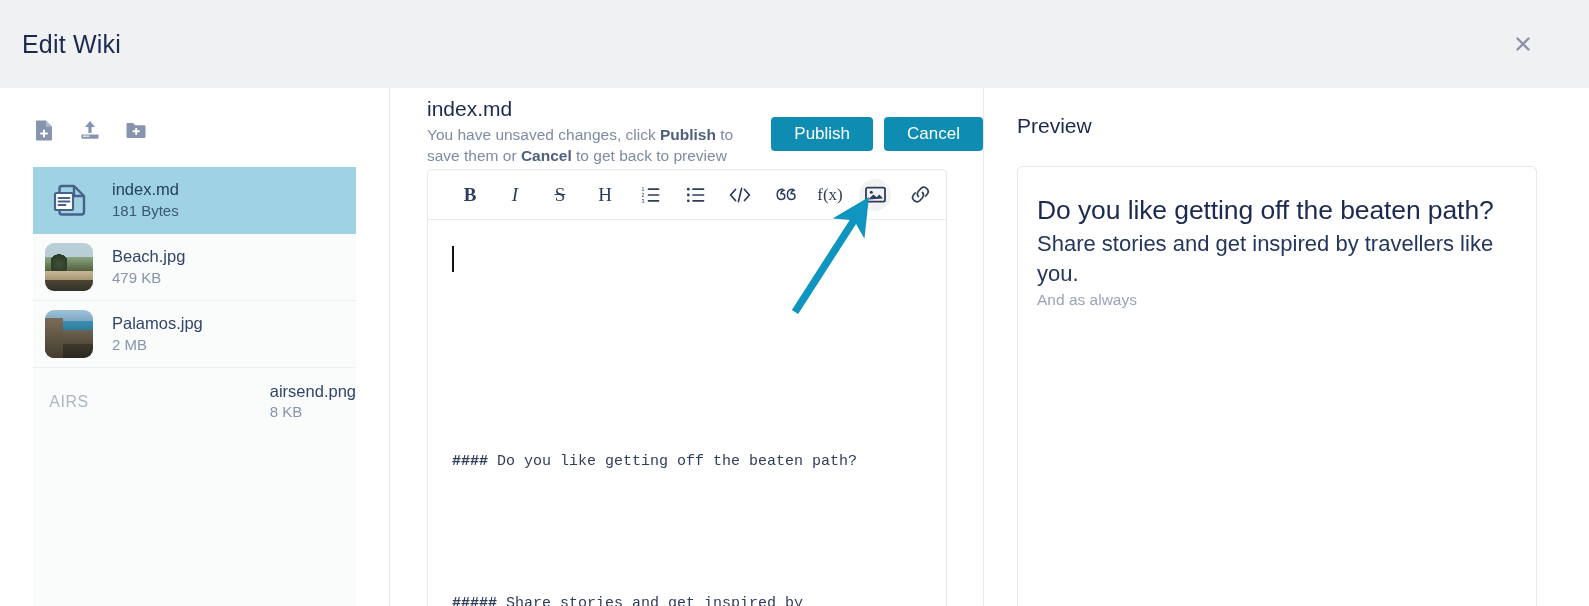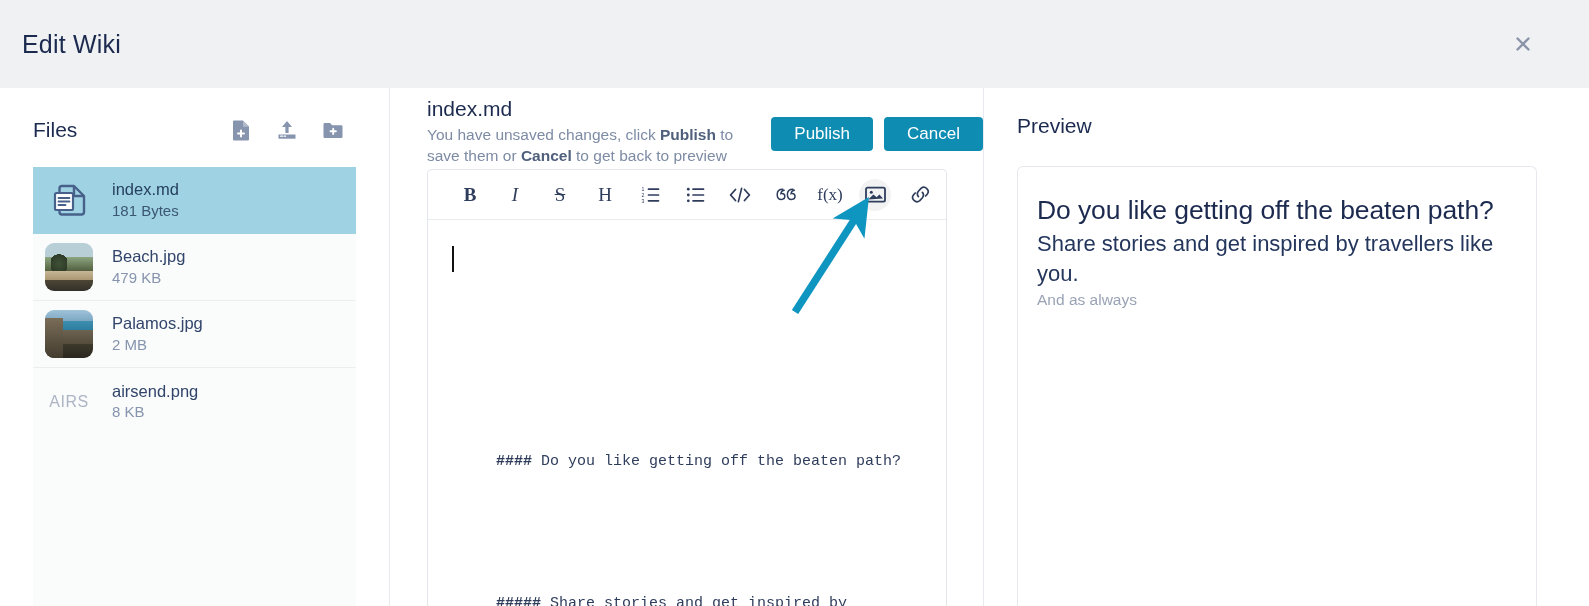--- a/index.html
+++ b/index.html
@@ -111,21 +111,21 @@
     align-items: center;
     padding-left: 12px;
     cursor: pointer;
     border-bottom: 1px solid #ededf0;
     background: transparent;
   }
   .file-row.selected {
     background: #9fd3e3;
     border-bottom-color: transparent;
   }
-  .file-row:last-child { border-bottom: none; }
+  .file-row:last-child { border-bottom: none; justify-content: space-between; }
 
   .file-thumb {
     width: 48px;
     height: 48px;
     flex: 0 0 48px;
     display: flex;
     align-items: center;
     justify-content: center;
     border-radius: 9px;
     overflow: hidden;
@@ -297,21 +297,21 @@
     white-space: pre-wrap;
   }
   .caret {
     position: absolute;
     left: 24px;
     top: 26px;
     width: 1.5px;
     height: 26px;
     background: #111;
   }
-  .md-line { min-height: 23.6px; margin-left: 44px; }
+  .md-line { min-height: 23.6px; }
   .md-hash { color: #2f3d5c; font-weight: bold; }
   .md-head-text { color: #2f3d5c; font-weight: normal; }
 
   
   .preview-pane {
     position: absolute;
     left: 984px; top: 0;
     width: 605px;
     height: 518px;
     background: #ffffff;
@@ -385,21 +385,20 @@
         <path d="M4.5 4.5 L15.5 15.5 M15.5 4.5 L4.5 15.5" stroke="#8a93a8" stroke-width="2.4" stroke-linecap="round"></path>
       </svg>
     </div>
   </div>
 
   <div class="body-area">
 
     <div class="sidebar">
 
       <div class="files-header">
-        <div class="files-title">Files</div>
         <div class="files-actions">
 
           <div class="icon-btn">
             <svg width="20" height="22" viewBox="0 0 20 22" aria-hidden="true">
               <path d="M2 1.5 h10 l6 6 v13 a1 1 0 0 1 -1 1 H3 a1 1 0 0 1 -1 -1 V2.5 a1 1 0 0 1 1 -1 z" fill="#8794ae"></path>
               <path d="M12 1.8 v6 h6" fill="#ffffff" opacity="0.35"></path>
               <path d="M10 11.5 v6 M7 14.5 h6" stroke="#ffffff" stroke-width="2" stroke-linecap="round"></path>
             </svg>
           </div>
 

